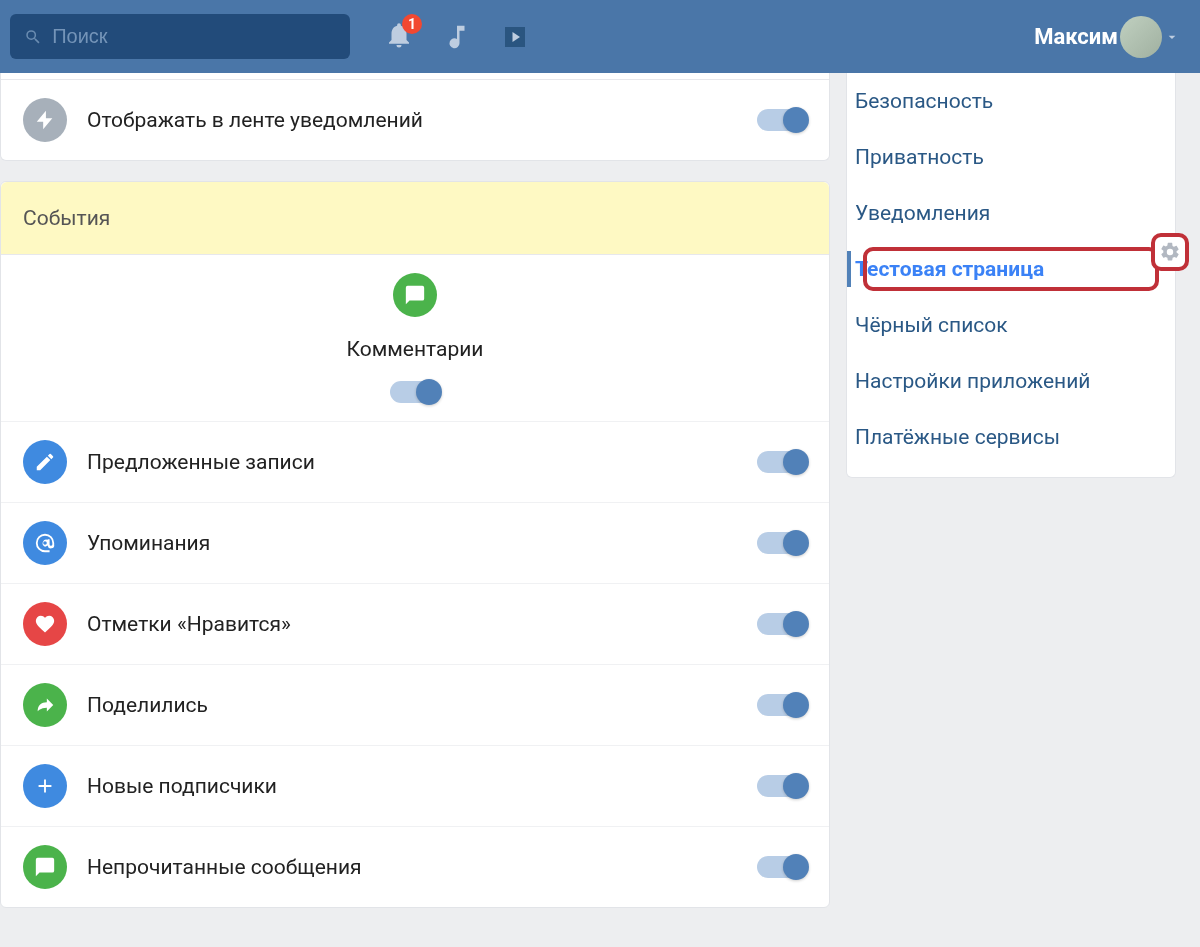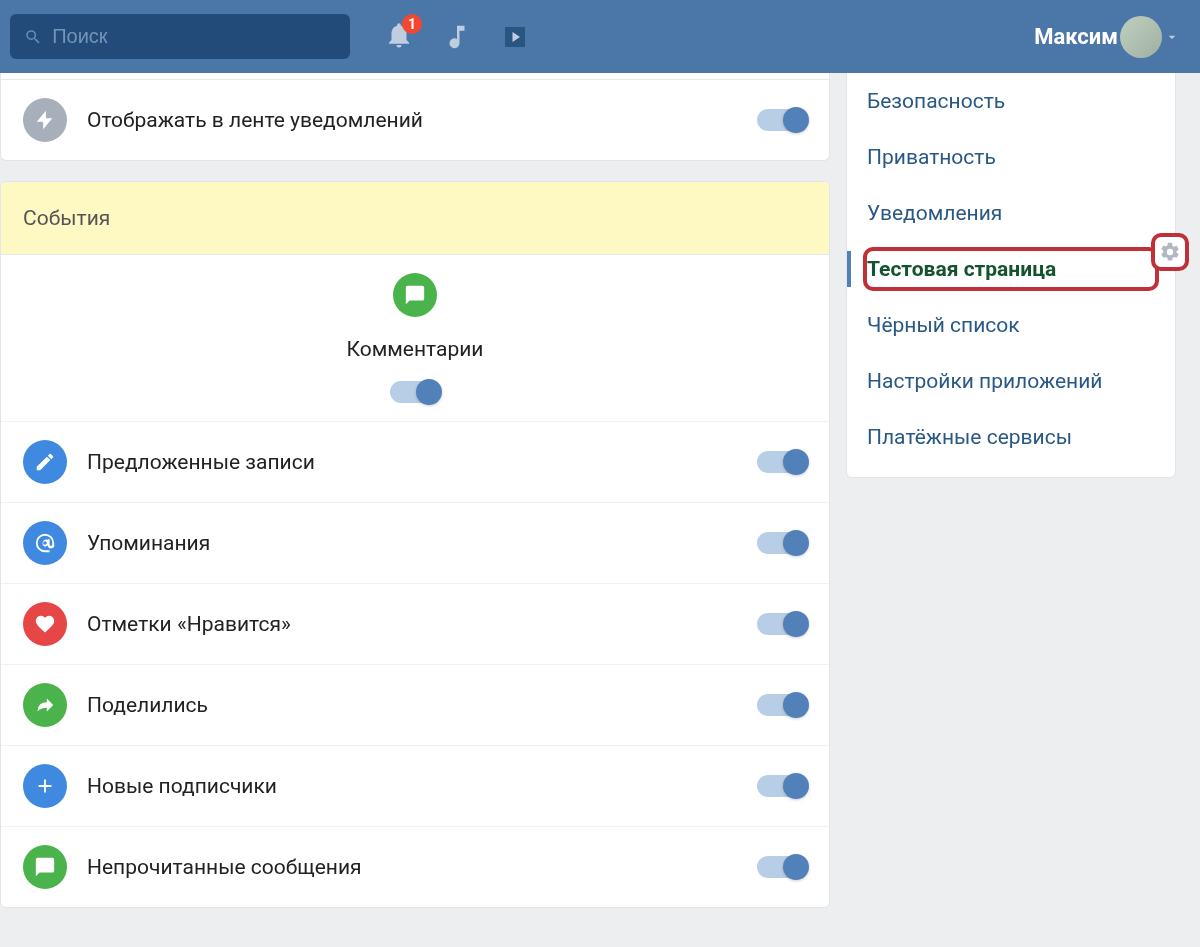--- a/index.html
+++ b/index.html
@@ -157,30 +157,30 @@
       background: #fff;
       border: 1px solid #e2e4e8;
       border-top: none;
       border-radius: 0 0 6px 6px;
       align-self: flex-start;
       margin-right: 10px;
       position: relative;
       padding-bottom: 12px;
     }
     .side-item {
-      padding: 16px 20px;
+      padding: 16px 8px;
       font-size: 21px;
       color: #2a5885;
       cursor: pointer;
       display: flex;
       align-items: center;
       position: relative;
     }
     .side-item.active {
-      color: #14532d;
+      color: #3b82f6;
       font-weight: 700;
     }
     .side-item .highlight-box {
       position: absolute;
       left: 16px; right: 16px; top: 6px; bottom: 6px;
       border: 4px solid #c03038;
       border-radius: 10px;
       pointer-events: none;
     }
     .side-item.active::before {

